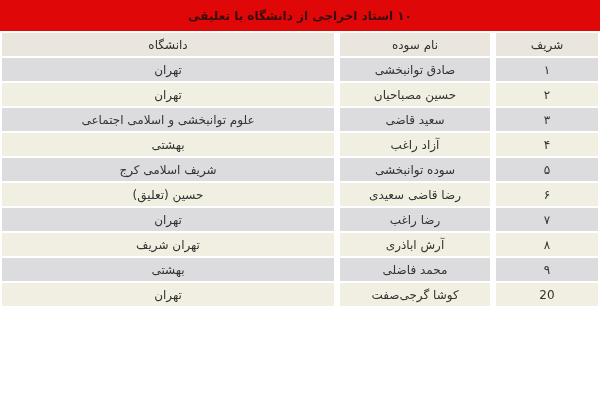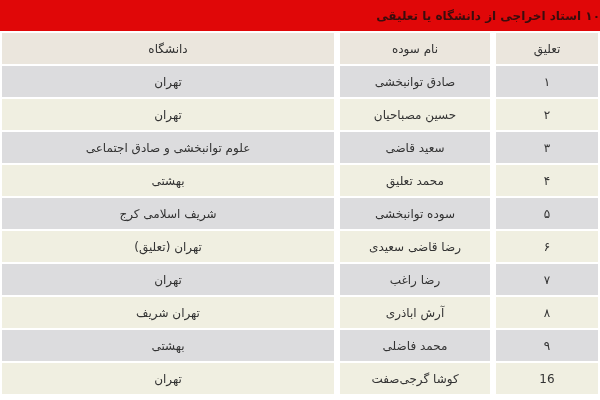--- a/index.html
+++ b/index.html
@@ -15,35 +15,36 @@
     width: 600px;
     height: 400px;
     background: #ffffff;
   }
   .title-bar {
     height: 31px;
     background: var(--title-bg, #e00708);
     color: var(--title-text, #3a0d0d);
     display: flex;
     align-items: center;
+    justify-content: center;
     font-size: 12px;
     font-weight: bold;
     direction: rtl;
   }
   .grid {
     direction: rtl;
     display: grid;
     grid-template-columns: 102px 150px 1fr;
     column-gap: 6px;
     row-gap: 2px;
     padding: 2px;
     background: var(--gap, #ffffff);
   }
   .cell {
-    height: 31px;
+    height: 23px;
     display: flex;
     align-items: center;
     justify-content: center;
     font-size: 12px;
     color: var(--cell-text, #333333);
     direction: rtl;
     white-space: nowrap;
     overflow: hidden;
   }
   .head { background: var(--head-bg, #ebe6dd); }
@@ -51,28 +52,28 @@
   .even { background: var(--even-bg, #f0efe1); }
 </style>
 </head>
 <body>
 
 <div class="page">
   <div class="title-bar">
     <span>۱۰ استاد اخراجی از دانشگاه یا تعلیقی</span>
   </div>
   <div class="grid">
-    <div class="cell head">تعلیق</div>
+    <div class="cell head">شریف</div>
     <div class="cell head">نام سوده</div>
     <div class="cell head">دانشگاه</div>
 
   <div style="display: contents;"><div class="cell odd">۱</div><div class="cell odd">صادق توانبخشی</div><div class="cell odd">تهران</div></div>
       <div style="display: contents;"><div class="cell even">۲</div><div class="cell even">حسین مصباحیان</div><div class="cell even">تهران</div></div>
-      <div style="display: contents;"><div class="cell odd">۳</div><div class="cell odd">سعید قاضی</div><div class="cell odd">علوم توانبخشی و صادق اجتماعی</div></div>
-      <div style="display: contents;"><div class="cell even">۴</div><div class="cell even">محمد تعلیق</div><div class="cell even">بهشتی</div></div>
+      <div style="display: contents;"><div class="cell odd">۳</div><div class="cell odd">سعید قاضی</div><div class="cell odd">علوم توانبخشی و اسلامی اجتماعی</div></div>
+      <div style="display: contents;"><div class="cell even">۴</div><div class="cell even">آزاد راغب</div><div class="cell even">بهشتی</div></div>
       <div style="display: contents;"><div class="cell odd">۵</div><div class="cell odd">سوده توانبخشی</div><div class="cell odd">شریف اسلامی کرج</div></div>
-      <div style="display: contents;"><div class="cell even">۶</div><div class="cell even">رضا قاضی سعیدی</div><div class="cell even">تهران (تعلیق)</div></div>
+      <div style="display: contents;"><div class="cell even">۶</div><div class="cell even">رضا قاضی سعیدی</div><div class="cell even">حسین (تعلیق)</div></div>
       <div style="display: contents;"><div class="cell odd">۷</div><div class="cell odd">رضا راغب</div><div class="cell odd">تهران</div></div>
       <div style="display: contents;"><div class="cell even">۸</div><div class="cell even">آرش اباذری</div><div class="cell even">تهران شریف</div></div>
       <div style="display: contents;"><div class="cell odd">۹</div><div class="cell odd">محمد فاضلی</div><div class="cell odd">بهشتی</div></div>
-      <div style="display: contents;"><div class="cell even">16</div><div class="cell even">کوشا گرجی‌صفت</div><div class="cell even">تهران</div></div>
+      <div style="display: contents;"><div class="cell even">20</div><div class="cell even">کوشا گرجی‌صفت</div><div class="cell even">تهران</div></div>
     </div>
 </div>
 
 </body></html>

